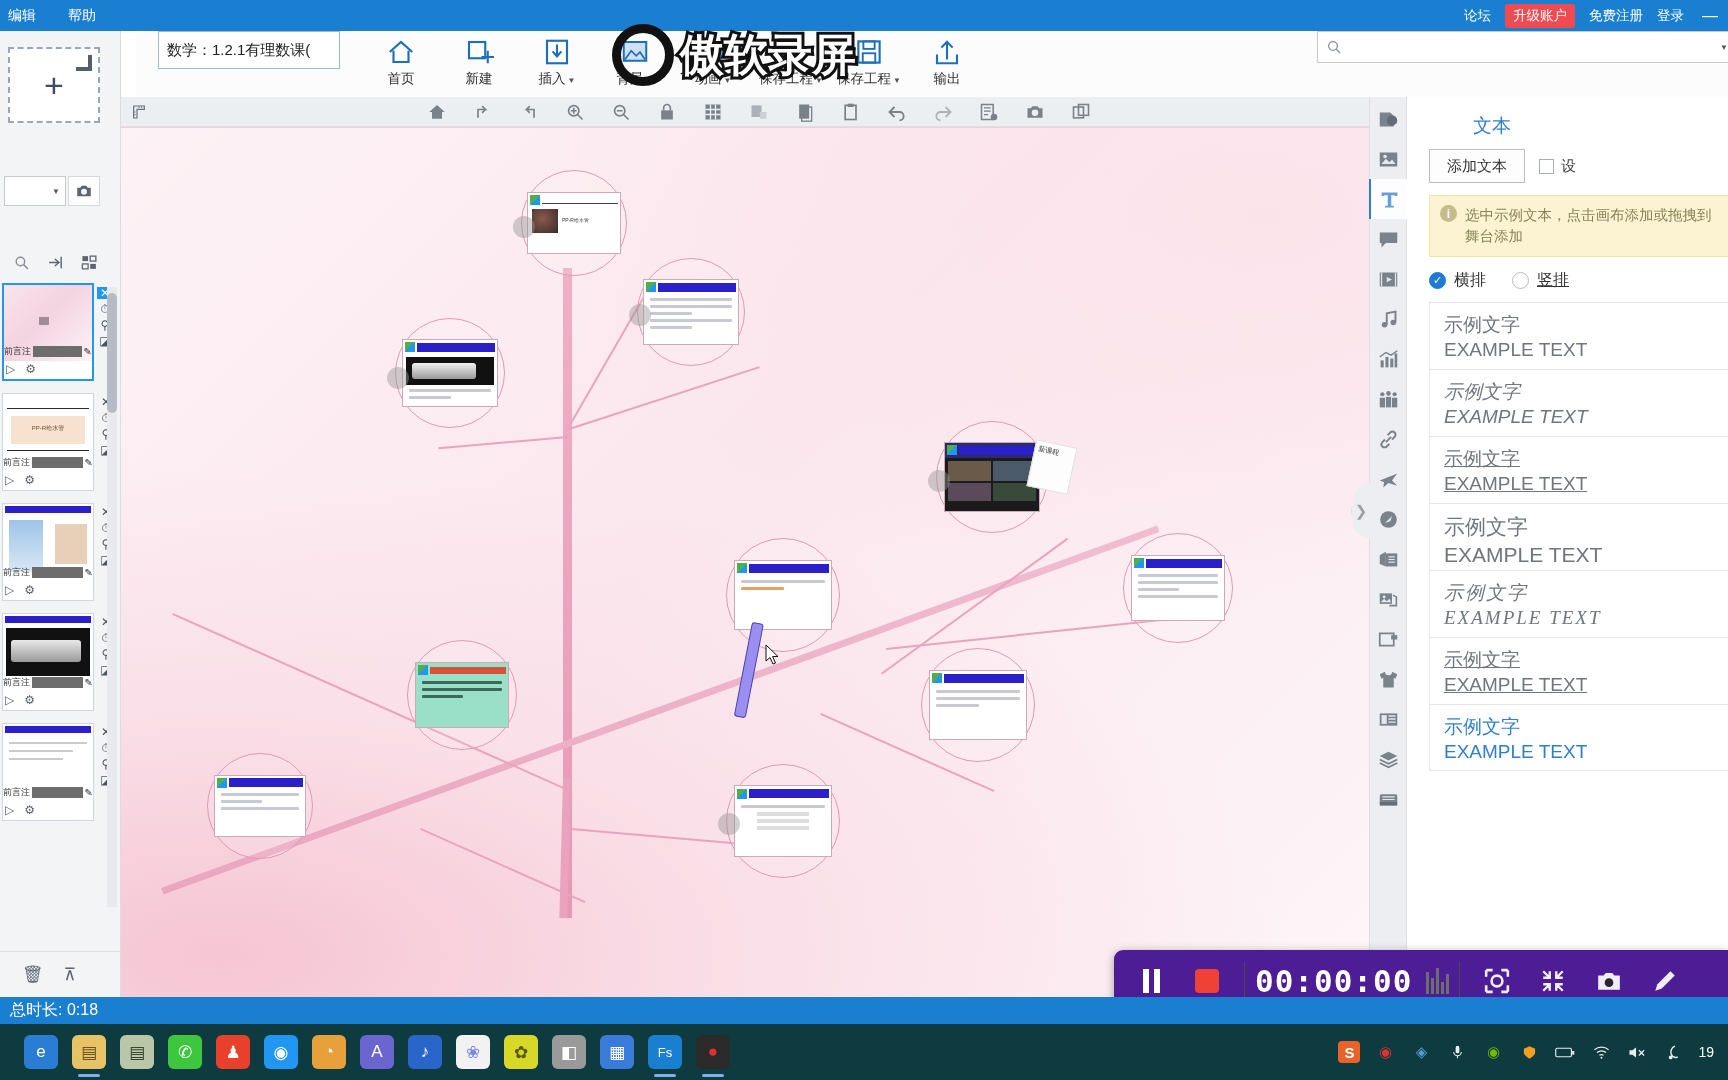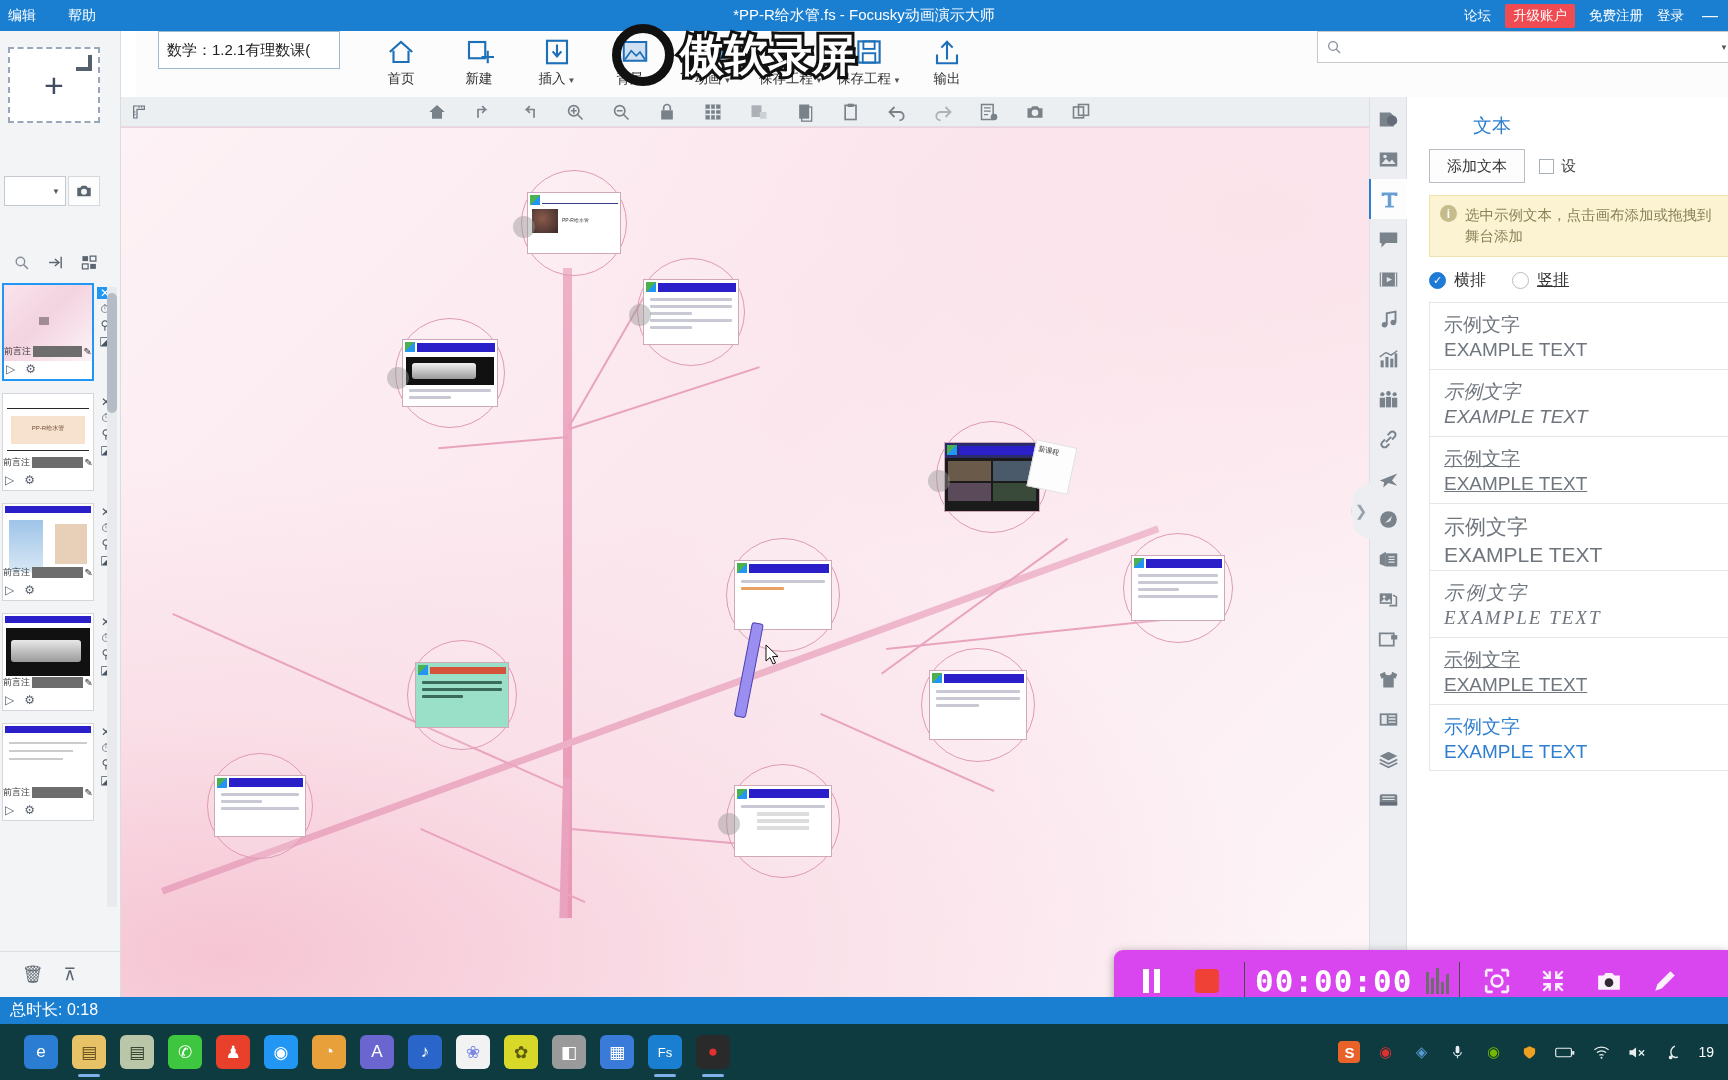--- a/index.html
+++ b/index.html
@@ -252,21 +252,21 @@
   .s-en { font-size: 19px; color: #6f767e; line-height: 1.3; white-space: nowrap; }
   .st-i { font-style: italic; }
   .st-u { text-decoration: underline; }
   .st-blue .s-cn, .st-blue .s-en { color: #2f7fd0; }
   .st-serif { font-family: "Liberation Serif", serif; }
   .st-wide { letter-spacing: 2px; }
 
   
   .recbar {
     position: absolute; left: 1114px; top: 950px; width: 614px; height: 62px;
-    background: #d946ef; border-radius: 9px 0 0 9px;
+    background: #4c1d95; border-radius: 9px 0 0 9px;
     display: flex; align-items: center; padding: 0 10px; gap: 2px;
     box-shadow: 0 2px 10px rgba(0,0,0,.35);
   }
   .rec-btn { width: 54px; height: 46px; display: flex; align-items: center; justify-content: center; }
   .rec-pause { display: flex; gap: 5px; }
   .rec-pause i { display: block; width: 6px; height: 24px; background: #fff; }
   .rec-stop { width: 24px; height: 24px; background: #ef4136; border-radius: 4px; }
   .rec-div { width: 1px; height: 38px; background: #4a4a4a; margin: 0 8px; }
   .rec-time {
     font-family: "DejaVu Sans Mono", monospace; font-size: 31px; color: #fff;
@@ -316,21 +316,20 @@
 </head>
 <body>
 
 <div id="app">
 
   <div class="titlebar">
     <div class="menu-group">
       <div class="menu-item">编辑</div>
       <div class="menu-item">帮助</div>
     </div>
-    <div class="title-center">*PP-R给水管.fs - Focusky动画演示大师</div>
     <div class="title-right">
       <a>论坛</a>
       <span class="upgrade-badge">升级账户</span>
       <a>免费注册</a>
       <a>登录</a>
       <span class="win-ctrl">—</span>
     </div>
   </div>
 
   <div class="ribbon">

